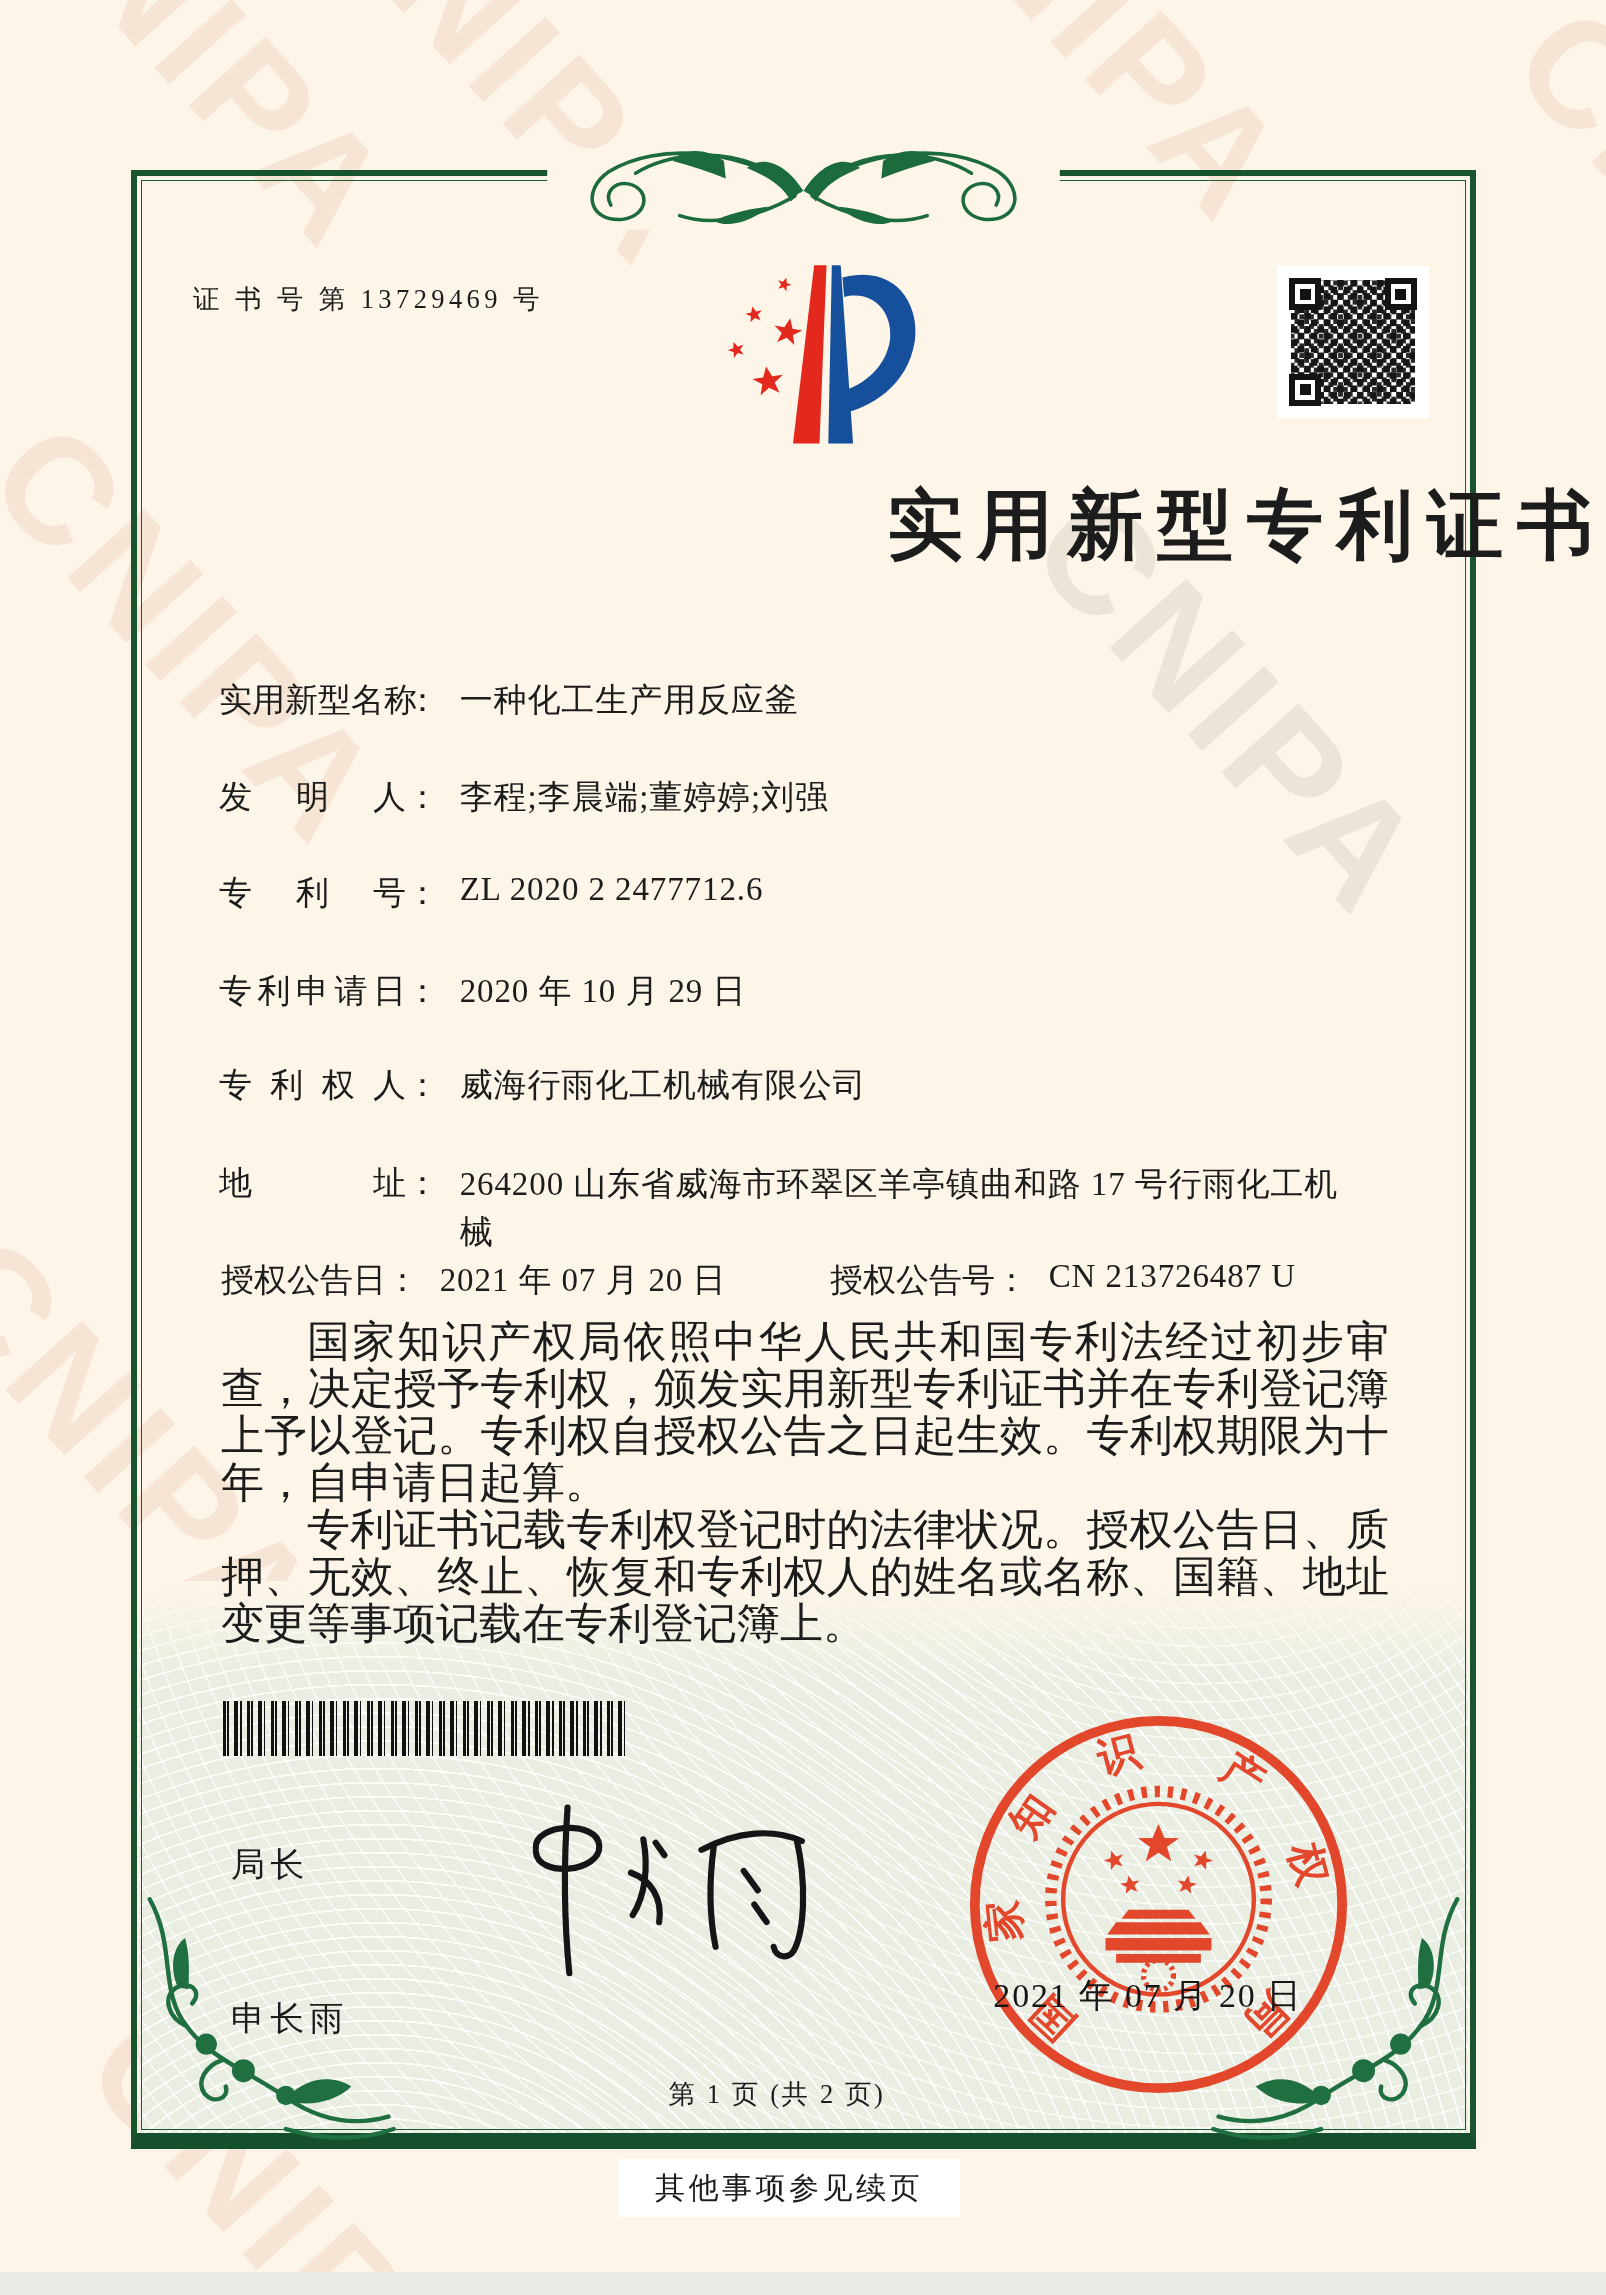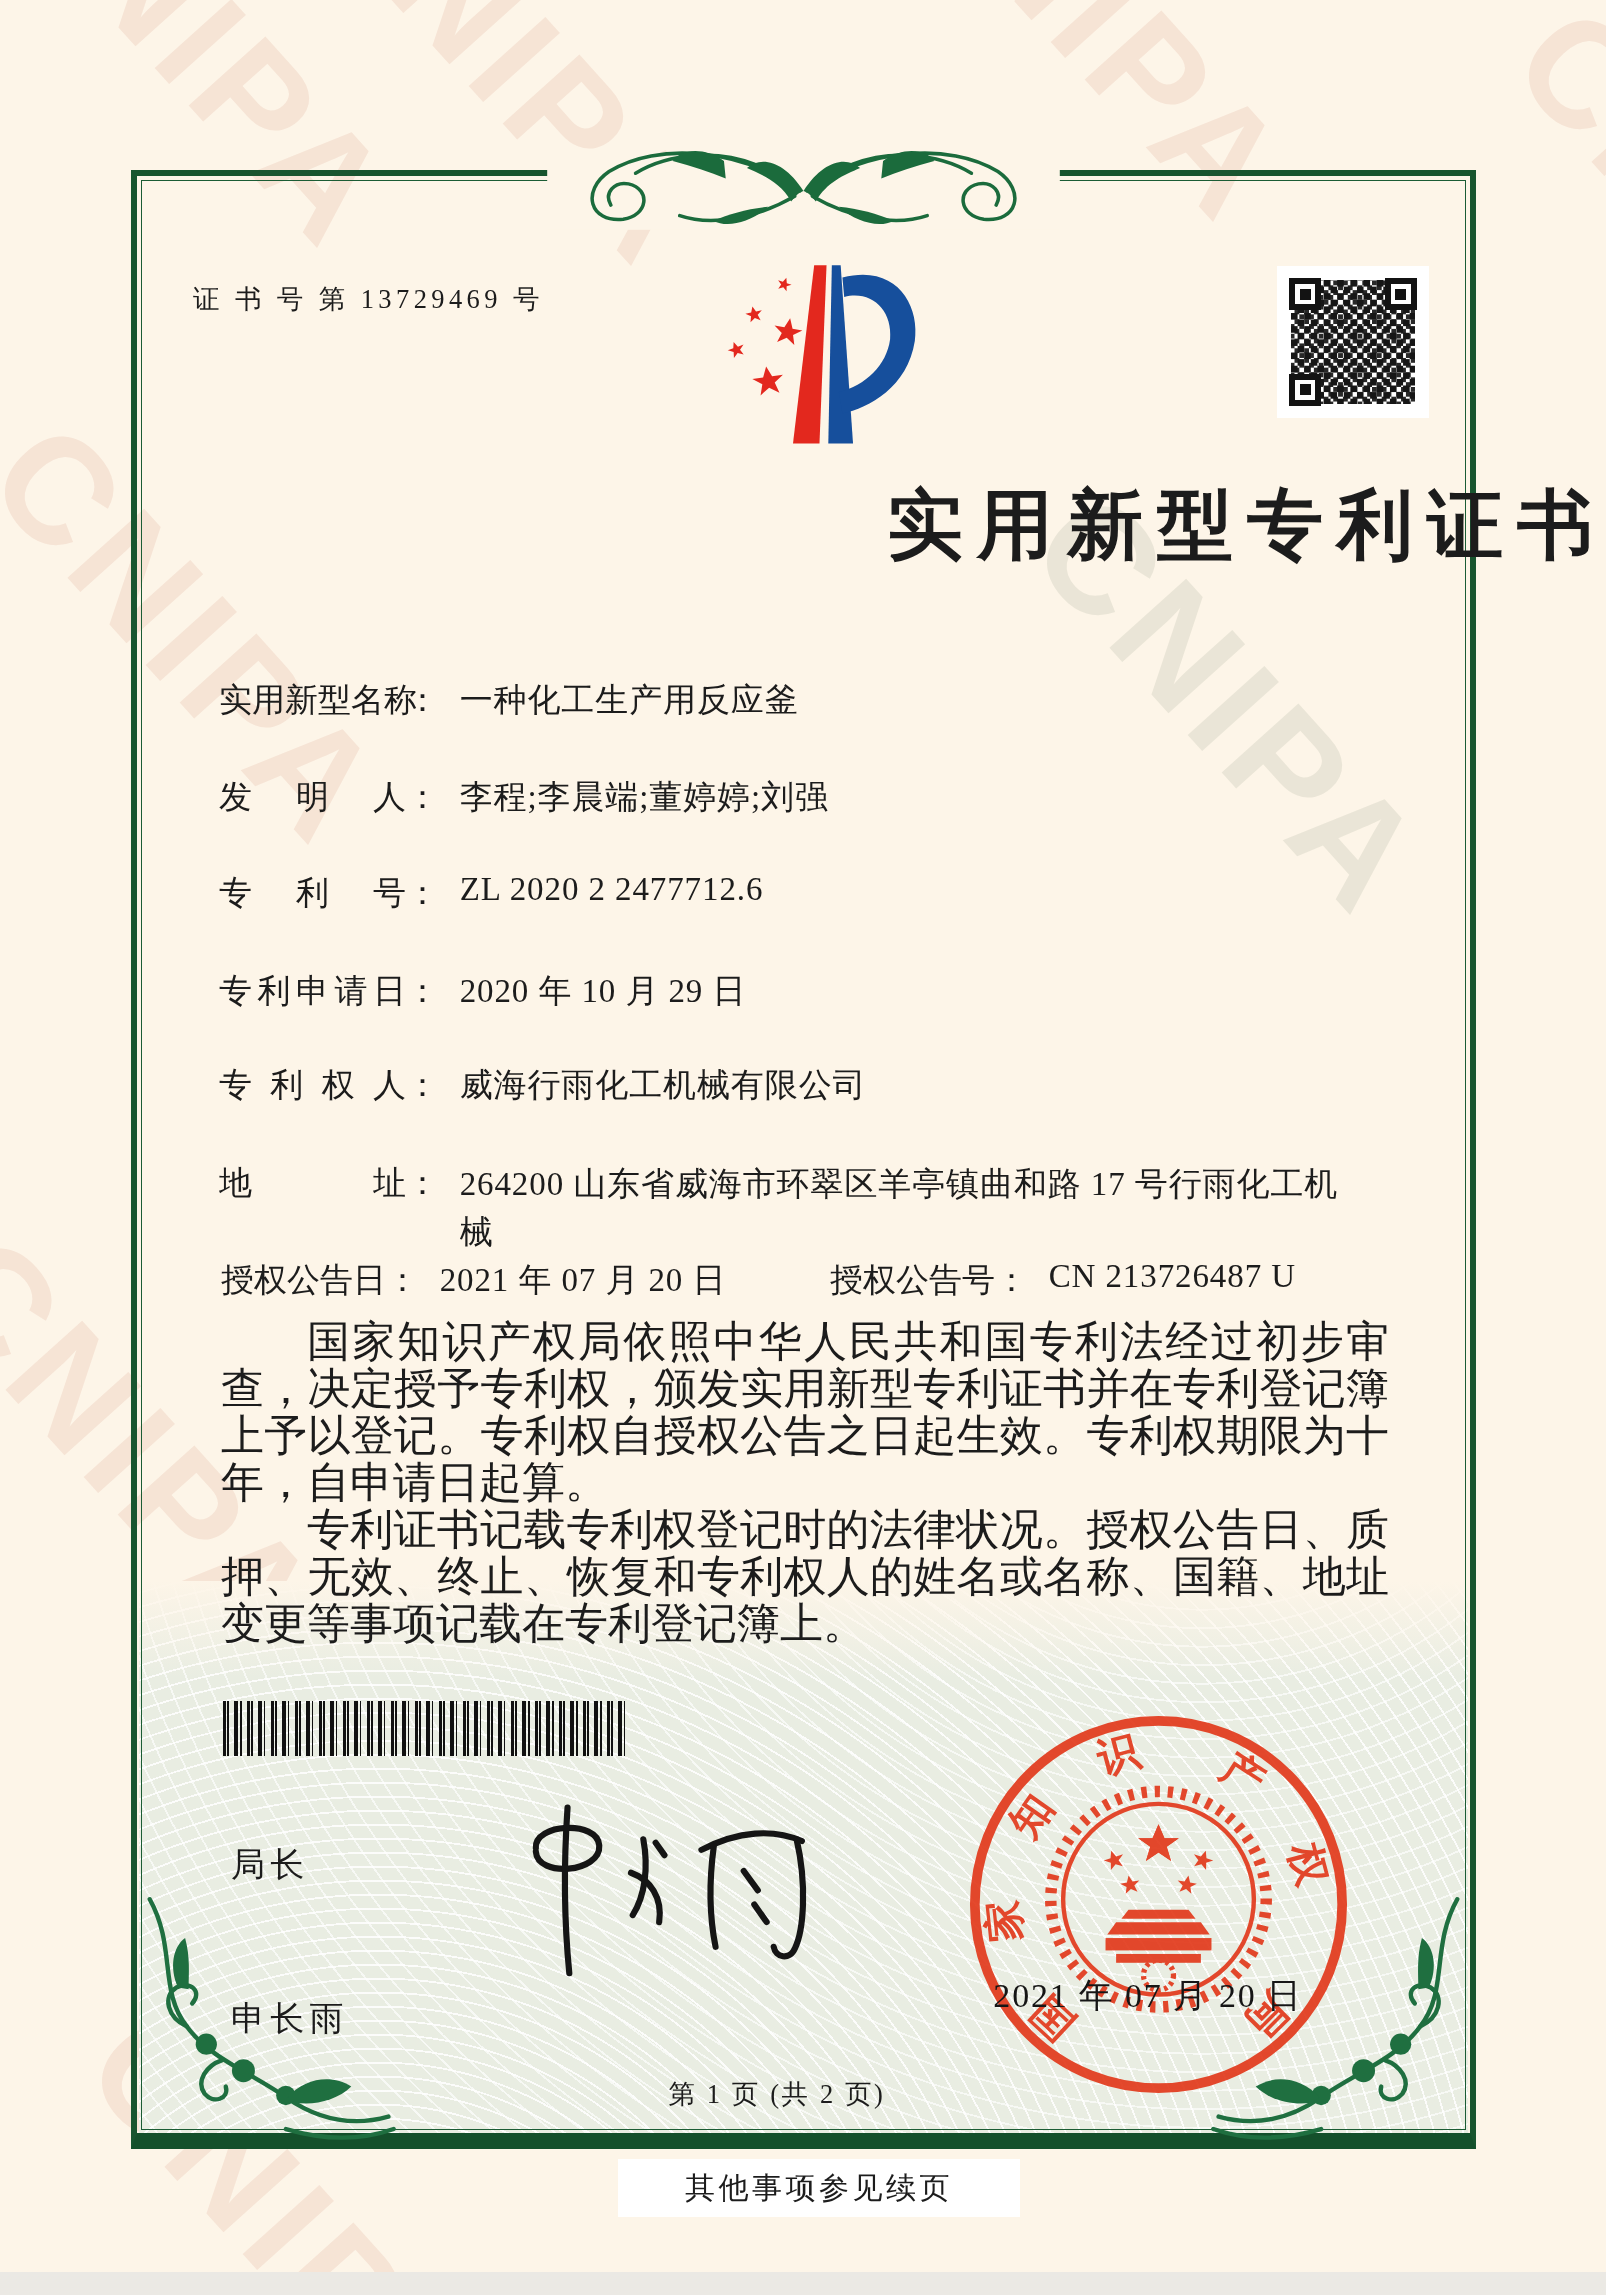--- a/index.html
+++ b/index.html
@@ -78,21 +78,21 @@
   .signature{position:absolute;left:481px;top:1797px;width:344px;height:185px;}
   
   .seal{position:absolute;left:966px;top:1712px;width:385px;height:385px;}
   .seal-date{
     position:absolute;left:989px;top:1973px;width:318px;text-align:center;
     font-size:34px;letter-spacing:1.8px;color:#161616;z-index:5;
   }
   
   .page-num{position:absolute;left:0;top:2076px;width:1554px;text-align:center;font-size:26.5px;letter-spacing:2.6px;}
   .cont-box{
-    position:absolute;left:618px;top:2159px;width:402px;height:58px;background:#fff;
+    position:absolute;left:618px;top:2159px;width:342px;height:58px;background:#fff;
     display:flex;align-items:center;justify-content:center;z-index:6;
   }
   .cont-note{font-size:30px;letter-spacing:3.5px;}
   .bottom-strip{position:absolute;left:0;top:2272px;width:1607px;height:24px;background:#ebe9e4;}
   .orn{position:absolute;pointer-events:none;}
 </style>
 </head>
 <body>
 
 <div id="page">

